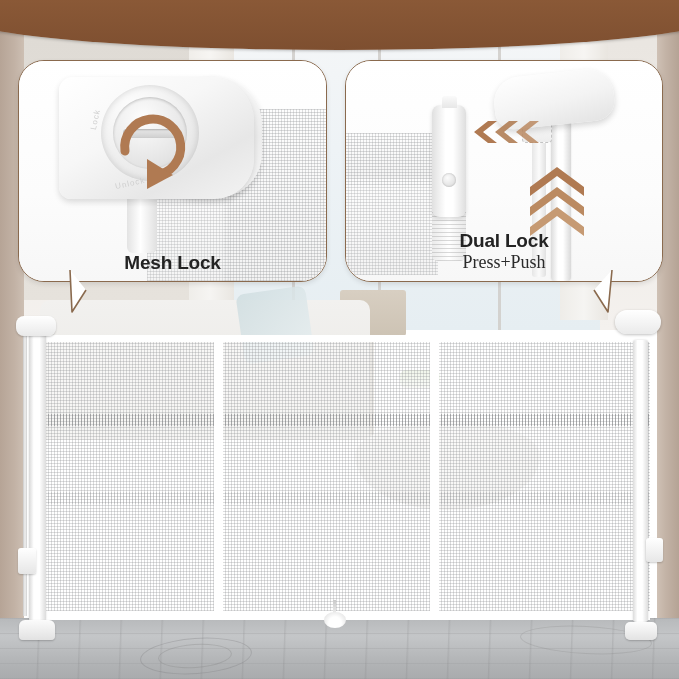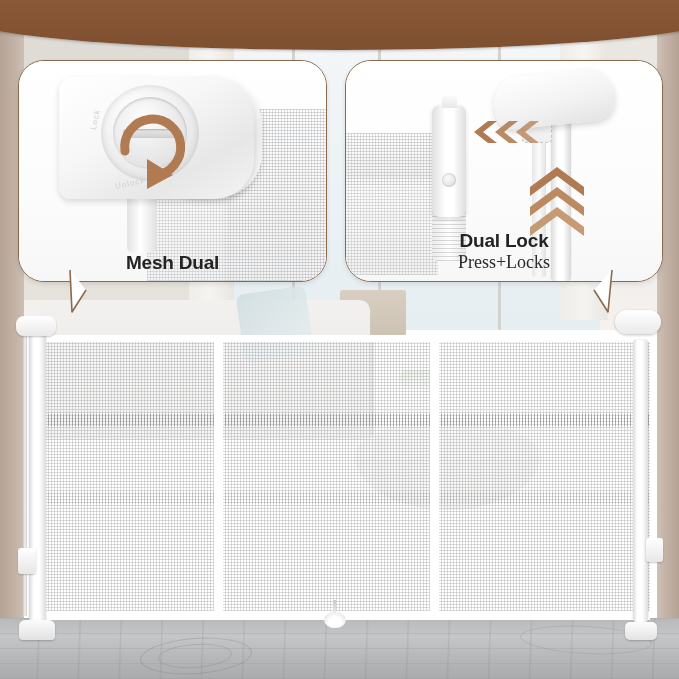--- a/index.html
+++ b/index.html
@@ -243,21 +243,21 @@
       <div class="ml-dial"></div>
       <div class="ml-slot"></div>
       <div class="ml-lbl lock">Lock</div>
       <div class="ml-lbl unlock">Unlock</div>
       <svg style="position:absolute;left:88px;top:32px;width:92px;height:96px">
         <path d="M18,58 A28,28 0 1 1 48,82" fill="none" stroke="#b07a52" stroke-width="9" stroke-linecap="round"></path>
         <polygon points="40,66 66,82 40,96" fill="#b07a52"></polygon>
       </svg>
     </div>
     <div class="panel-caption">
-      <div class="cap-main">Mesh Dual</div>
+      <div class="cap-main">Mesh Lock</div>
     </div>
   </div>
 
   <div class="panel panel-right">
     <div class="ph">
       <div class="ph-bg"></div>
       <div class="strapmesh" style="left:-4px;top:72px;width:96px;height:52px"></div>
       <div class="strapmesh" style="left:-4px;top:118px;width:96px;height:96px;opacity:.85"></div>
       <div class="gl-pole2"></div>
       <div class="gl-pole"></div>
@@ -273,20 +273,20 @@
         <polygon points="68,2 54,13 68,24 59,24 45,13 59,2" fill="#bb8a61" opacity=".85"></polygon>
       </svg>
       <svg class="chev-wrap" style="left:182px;top:104px;width:58px;height:74px">
         <polygon points="29,2 56,22 56,31 29,11 2,31 2,22" fill="#b07a52"></polygon>
         <polygon points="29,22 56,42 56,51 29,31 2,51 2,42" fill="#bb8a61"></polygon>
         <polygon points="29,42 56,62 56,71 29,51 2,71 2,62" fill="#c69a73"></polygon>
       </svg>
     </div>
     <div class="panel-caption">
       <div class="cap-main">Dual Lock</div>
-      <div class="cap-sub">Press+Locks</div>
+      <div class="cap-sub">Press+Push</div>
     </div>
   </div>
 
   <div class="banner"></div>
   <div class="banner-title">Adjustable Brackets &amp; Dual Safety Locks</div>
 
 </div>
 
 </body></html>

